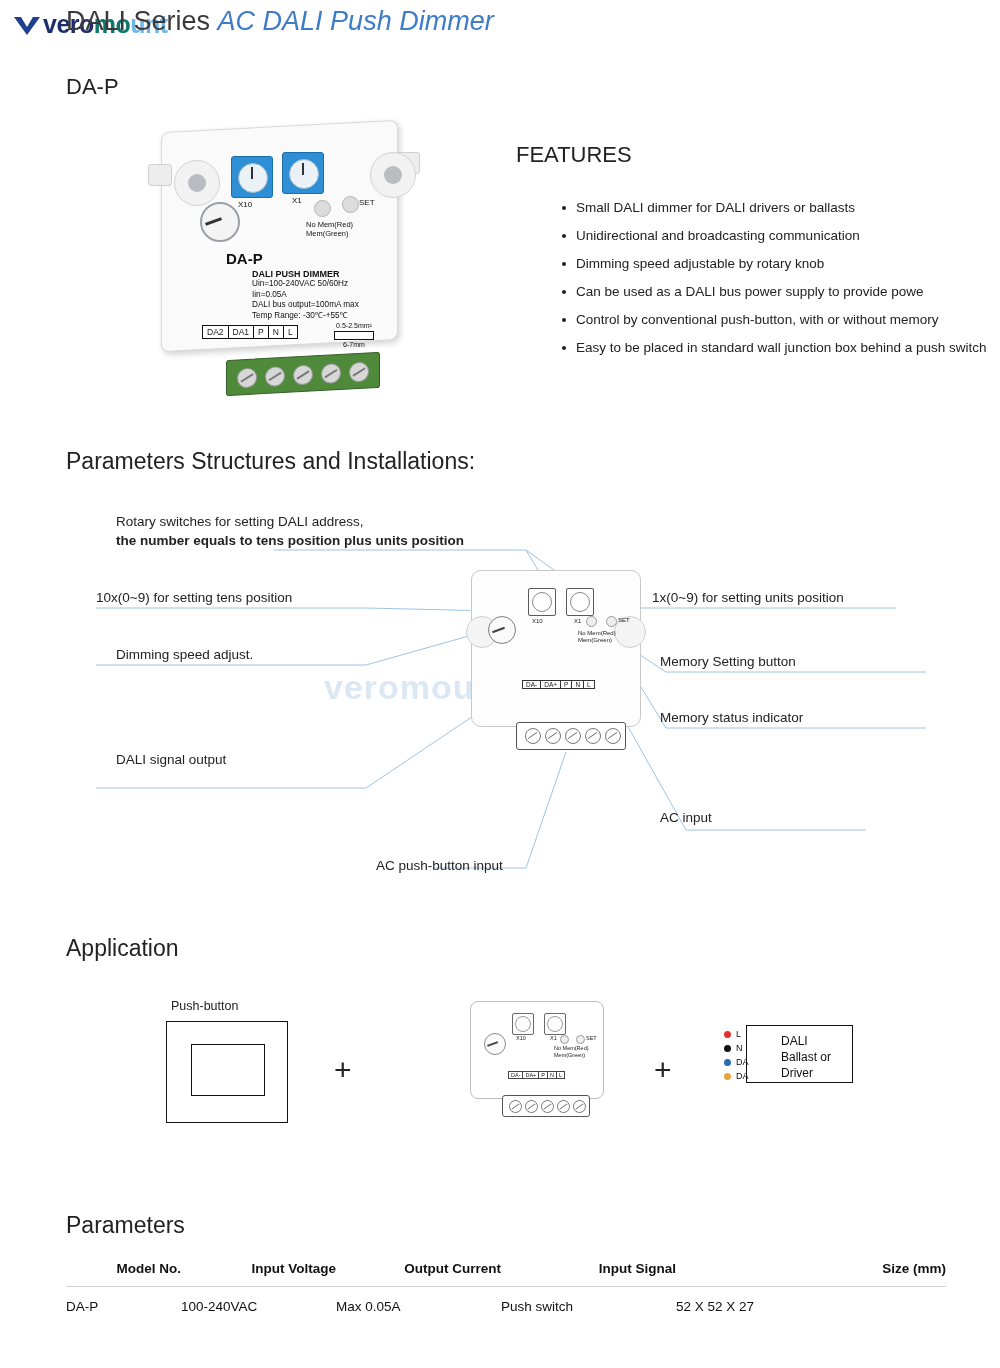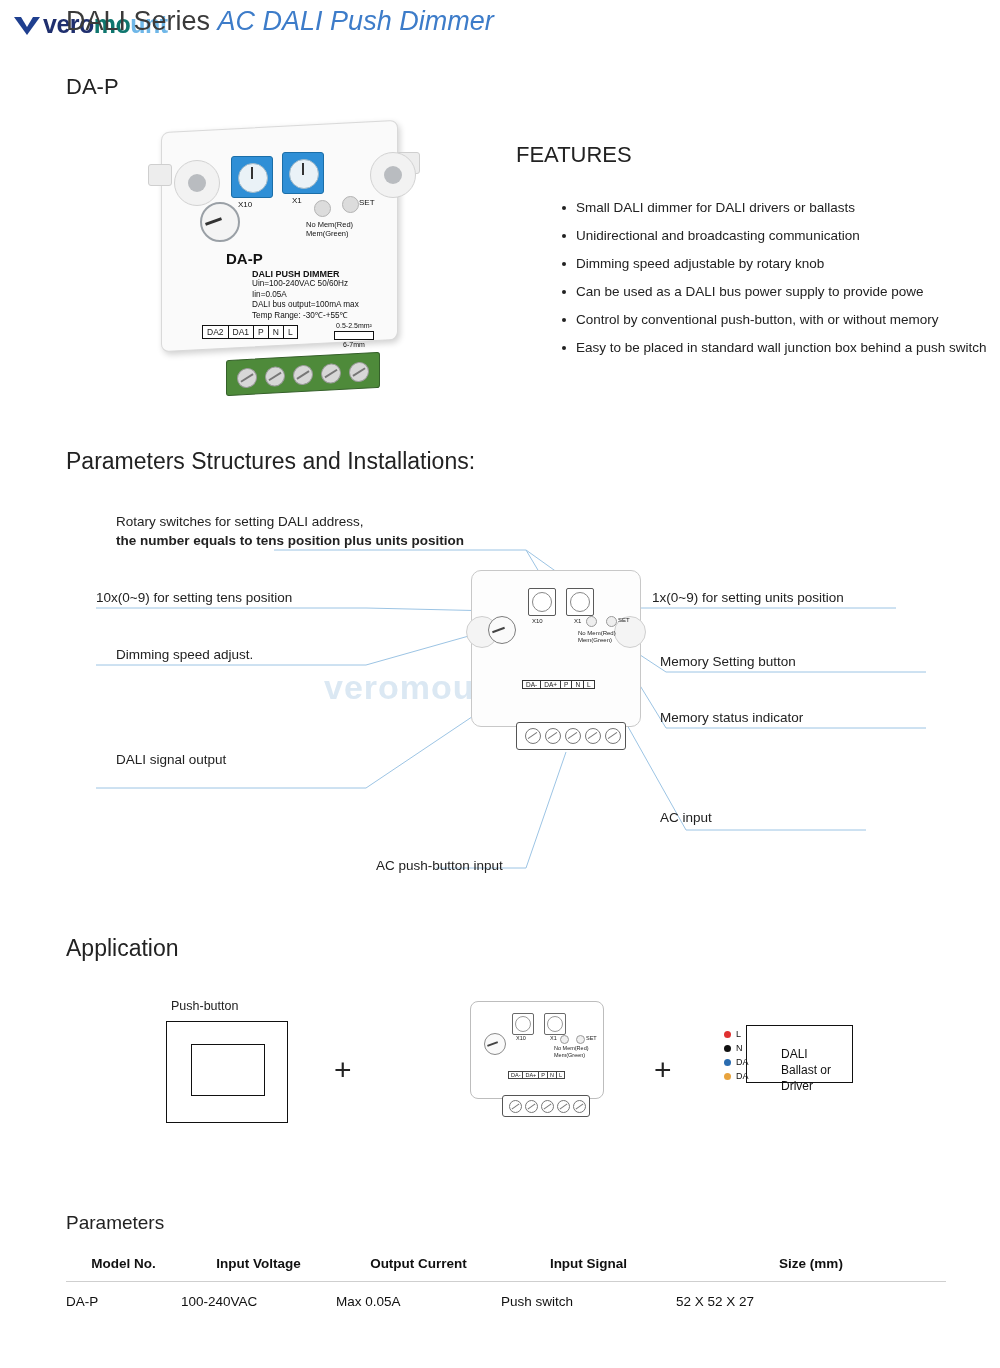--- a/index.html
+++ b/index.html
@@ -92,29 +92,29 @@
   .adev .km{position:absolute;left:18px;top:34px;width:20px;height:20px;border-radius:50%;background:#fafafa;border:1px solid #8a8a8a;}
   .adev .km:after{content:"";position:absolute;left:2px;top:9px;width:11px;height:1.5px;background:#444;transform:rotate(-20deg);}
   .adev .dm{position:absolute;width:7px;height:7px;border-radius:50%;background:#f0f0f0;border:1px solid #9a9a9a;}
   .adev .tl{position:absolute;font-size:5.5px;color:#222;line-height:6.5px;}
   .adev .tr{position:absolute;left:42px;top:72px;display:flex;}
   .adev .tr .t{border:1px solid #444;font-size:5.5px;padding:0 2px;margin-right:-1px;background:#fff;}
   .adev .gr{position:absolute;left:36px;top:96px;width:86px;height:20px;border:1px solid #555;background:#fff;border-radius:3px;}
   .adev .sc{position:absolute;top:4px;width:11px;height:11px;border-radius:50%;background:#fff;border:1px solid #777;}
   .adev .sc:after{content:"";position:absolute;left:1px;top:5px;width:9px;height:1px;background:#777;transform:rotate(-35deg);}
   .ballast{position:absolute;left:680px;top:40px;width:105px;height:56px;border:1px solid #111;background:#fff;}
-  .ballast .lbl{position:absolute;left:34px;top:20px;font-size:12px;line-height:16px;color:#111;}
+  .ballast .lbl{position:absolute;left:34px;top:7px;font-size:12px;line-height:16px;color:#111;}
   .bterm{position:absolute;left:670px;font-size:9px;color:#111;}
   .bdot{position:absolute;left:-12px;top:2px;width:7px;height:7px;border-radius:50%;}
 
   
   .params{position:absolute;left:66px;top:1212px;width:900px;}
-  .params h2{margin:0;font-size:19px;font-weight:normal;color:#222;}
+  .params h2{margin:0;font-size:23px;font-weight:normal;color:#222;}
   table{border-collapse:collapse;width:880px;margin-top:22px;font-size:13.5px;}
-  thead th{text-align:center;font-weight:bold;padding:0 0 10px 0;color:#111;margin-left:18px;}
+  thead th{text-align:right;font-weight:bold;padding:0 0 10px 0;color:#111;margin-left:18px;}
   tbody td{padding:12px 0 0 0;color:#111;border-top:1px solid #cfcfcf;}
   .c0{width:115px;} .c1{width:155px;} .c2{width:165px;} .c3{width:175px;}
 </style>
 </head>
 <body>
 
 <div class="logo">
   <span class="logo-mark"></span><span class="logo-text"><span class="g1">vero</span><span class="g2">mo</span><span class="g3">unt</span></span>
 </div>
 

